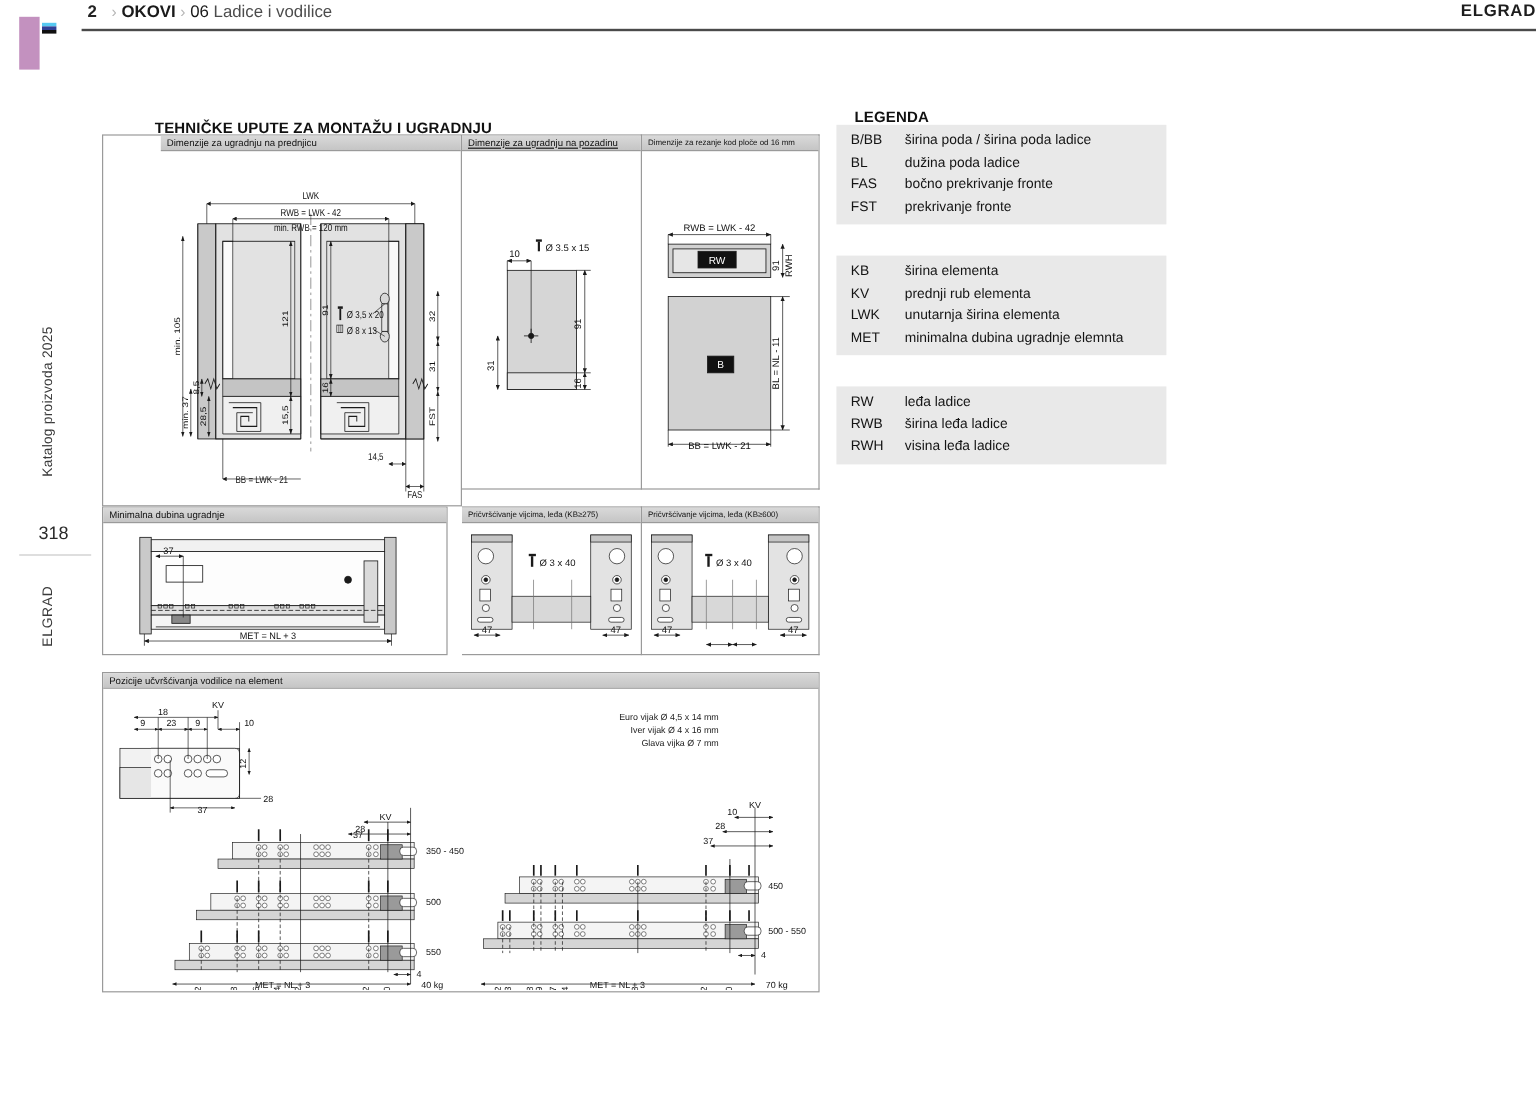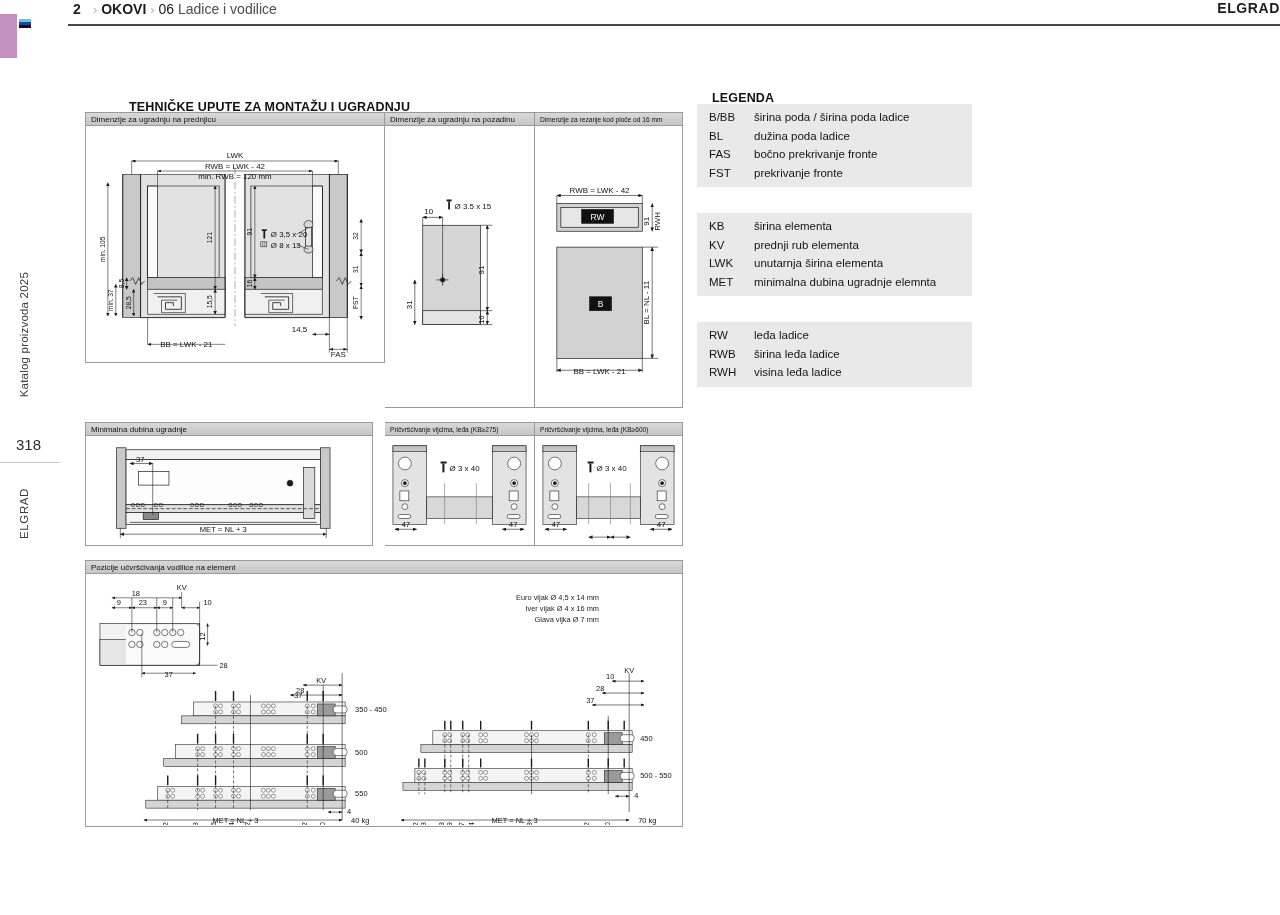--- a/index.html
+++ b/index.html
@@ -6,21 +6,21 @@
   html, body {
     width: 1280px; height: 915px;
     background: #ffffff;
     font-family: "Liberation Sans", sans-serif;
     color: #1a1a1a;
     overflow: hidden;
   }
   .page { position: relative; width: 1280px; height: 915px; }
 
   
-  .left-rail { position: absolute; left: 0; top: 0; width: 68px; height: 915px; }
+  .left-rail { position: absolute; left: 16px; top: 0; width: 68px; height: 915px; }
   .rail-swatch {
     position: absolute; left: 0; top: 14px; width: 17px; height: 44px;
     background: #c391bf;
   }
   .rail-flag {
     position: absolute; left: 19px; top: 19px; width: 12px; height: 9px;
   }
   .rail-flag i { display: block; height: 3px; width: 12px; }
   .rail-vtext {
     position: absolute;
@@ -74,22 +74,22 @@
   .panel-hd {
     height: 13px; background: linear-gradient(#d9d9d9,#c5c5c5);
     border-bottom: 1px solid #9a9a9a;
     font-size: 8px; line-height: 13px; padding-left: 5px; color: #111;
     white-space: nowrap; overflow: hidden;
   }
   .panel-hd.tiny { font-size: 6.6px; }
   .panel-bd { position: relative; width: 100%; height: calc(100% - 14px); overflow: hidden; }
   .panel-bd svg { display: block; width: 100%; height: 100%; }
 
-  #p1 { left: 85px;  top: 112px; width: 300px; height: 251px; }
-  #p2 { left: 385px; top: 112px; width: 150px; height: 296px; border-left: none; }
+  #p1 { left: 85px;  top: 112px; width: 300px; height: 310px; padding-left: 48px; }
+  #p2 { left: 385px; top: 112px; width: 150px; height: 296px; border-left: none; text-decoration: underline; }
   #p3 { left: 535px; top: 112px; width: 148px; height: 296px; border-left: none; }
   #p4 { left: 85px;  top: 422px; width: 288px; height: 124px; }
   #p5 { left: 385px; top: 422px; width: 150px; height: 124px; border-left: none; }
   #p6 { left: 535px; top: 422px; width: 148px; height: 124px; border-left: none; }
   #p7 { left: 85px;  top: 560px; width: 598px; height: 267px; }
 
   
   .screw-note {
     position: absolute; left: 430px; top: 18px; font-size: 7.4px;
     line-height: 11px; text-align: right; color: #1b1b1b; white-space: nowrap;

